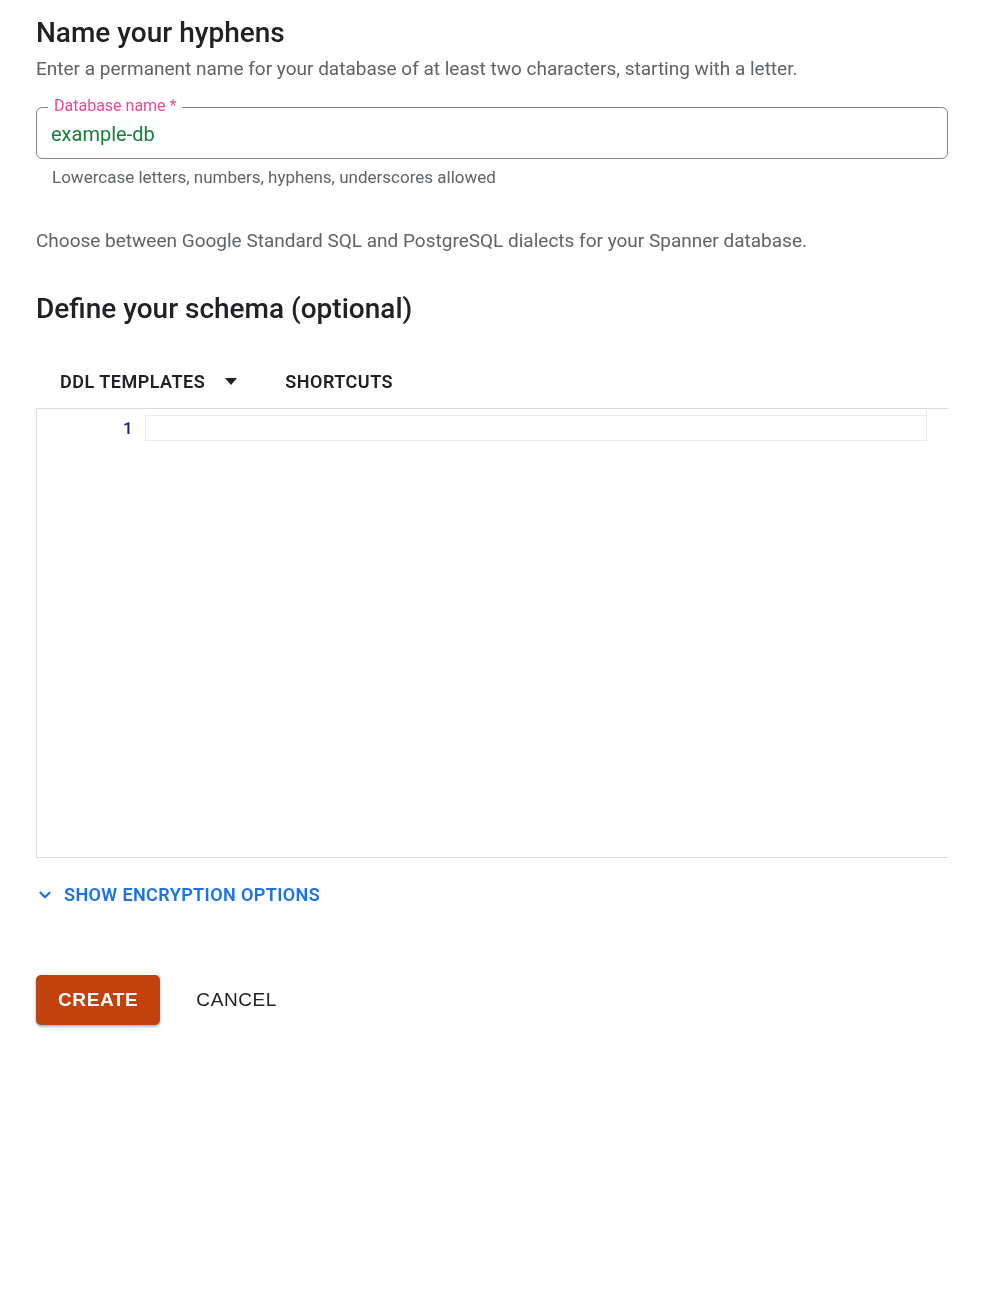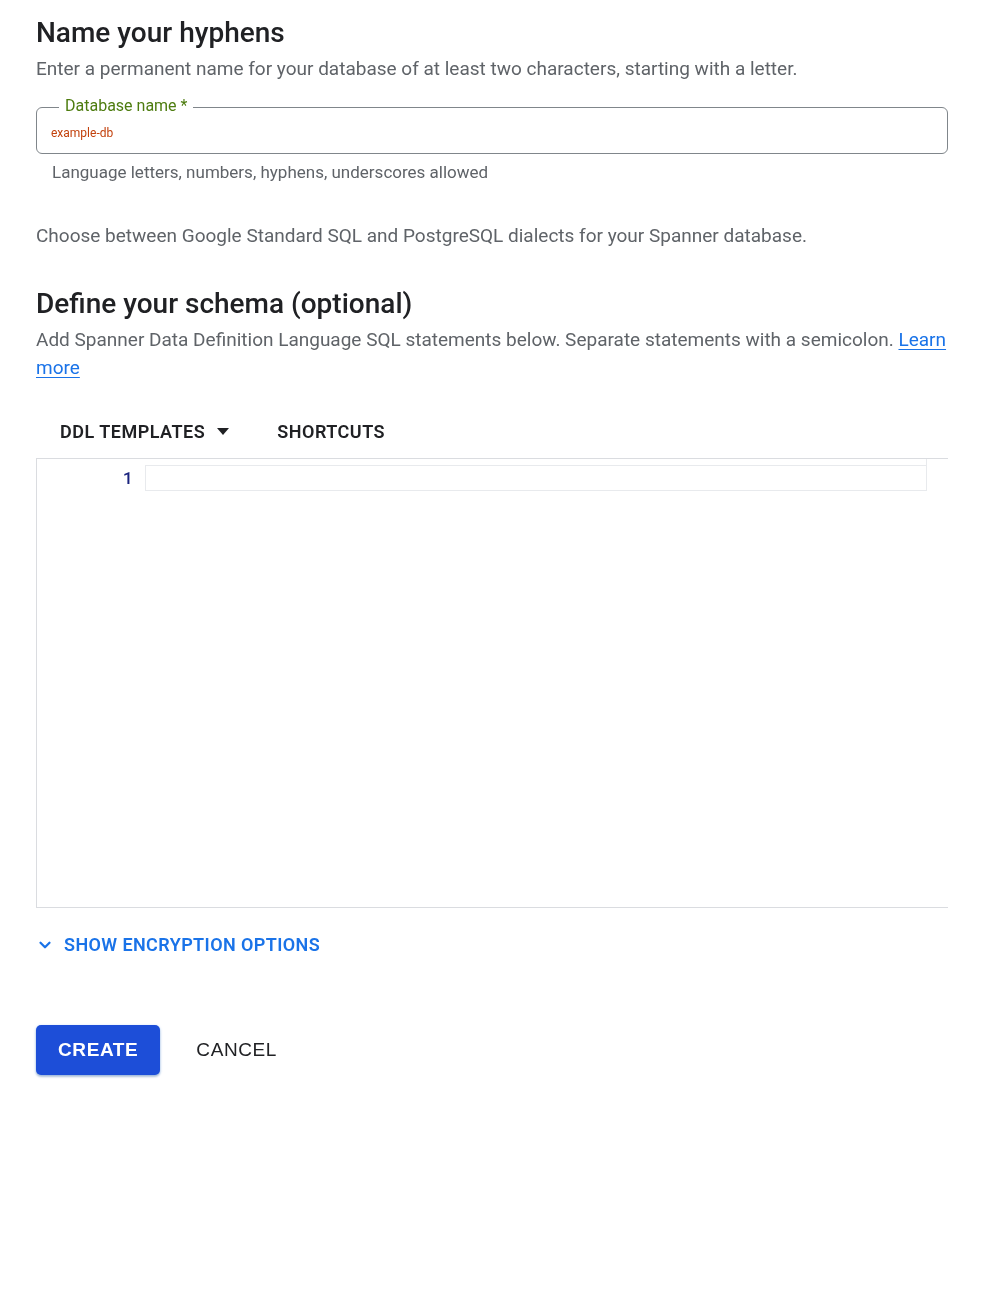--- a/index.html
+++ b/index.html
@@ -37,33 +37,33 @@
     }
     .field-outline {
       border: 1px solid #80868b;
       border-radius: 6px;
       padding: 14px 14px 12px 14px;
       width: 100%;
     }
     .field-outline input {
       border: none;
       outline: none;
-      font-size: 12px;
+      font-size: 20px;
       width: 100%;
-      color: #c2410c;
+      color: #15803d;
       font-family: inherit;
     }
     .floating-label {
       position: absolute;
       top: -11px;
-      left: 23px;
+      left: 12px;
       background: #fff;
       padding: 0 6px;
       font-size: 16px;
-      color: #4d7c0f;
+      color: #ec4899;
       font-weight: 400;
     }
     .helper-text {
       font-size: 17px;
       color: #5f6368;
       margin-top: 8px;
       padding-left: 16px;
     }
     
     .dialect-section {
@@ -133,21 +133,21 @@
       padding: 40px 0 16px 24px;
       align-items: center;
     }
     .toolbar-btn {
       font-size: 18px;
       font-weight: 600;
       letter-spacing: 0.5px;
       color: #202124;
       display: flex;
       align-items: center;
-      gap: 12px;
+      gap: 20px;
       cursor: pointer;
     }
     .dropdown-arrow {
       width: 0;
       height: 0;
       border-left: 6px solid transparent;
       border-right: 6px solid transparent;
       border-top: 7px solid #202124;
     }
     
@@ -216,21 +216,21 @@
       stroke: #1a73e8;
     }
     
     .footer-actions {
       display: flex;
       gap: 36px;
       align-items: center;
       margin-top: 70px;
     }
     .btn-create {
-      background: #1d4ed8;
+      background: #c2410c;
       color: #fff;
       font-size: 19px;
       font-weight: 600;
       letter-spacing: 0.6px;
       border: none;
       border-radius: 5px;
       padding: 14px 22px;
       cursor: pointer;
       box-shadow: 0 1px 3px rgba(26,115,232,0.4), 0 2px 2px rgba(0,0,0,0.15);
     }
@@ -249,32 +249,29 @@
 
 <div class="section">
   <div class="section-title">Name your hyphens</div>
   <div class="section-desc">Enter a permanent name for your database of at least two characters, starting with a letter.</div>
   <div class="field-wrap">
     <div class="floating-label">Database name *</div>
     <div class="field-outline">
       <input type="text" value="example-db" style="">
     </div>
   </div>
-  <div class="helper-text">Language letters, numbers, hyphens, underscores allowed</div>
+  <div class="helper-text">Lowercase letters, numbers, hyphens, underscores allowed</div>
 </div>
 
 <div class="section dialect-section">
   <div class="section-desc">Choose between Google Standard SQL and PostgreSQL dialects for your Spanner database.</div>
 </div>
 
 <div class="section schema-section">
   <div class="section-title">Define your schema (optional)</div>
-  <div class="schema-desc">
-    <span>Add Spanner Data Definition Language SQL statements below. Separate statements with a semicolon. </span><a class="learn-more">Learn more</a>
-  </div>
 
   <div class="editor-toolbar">
     <div class="toolbar-btn">
       <span>DDL TEMPLATES</span>
       <span class="dropdown-arrow"></span>
     </div>
     <div class="toolbar-btn">
       <span>SHORTCUTS</span>
     </div>
   </div>

